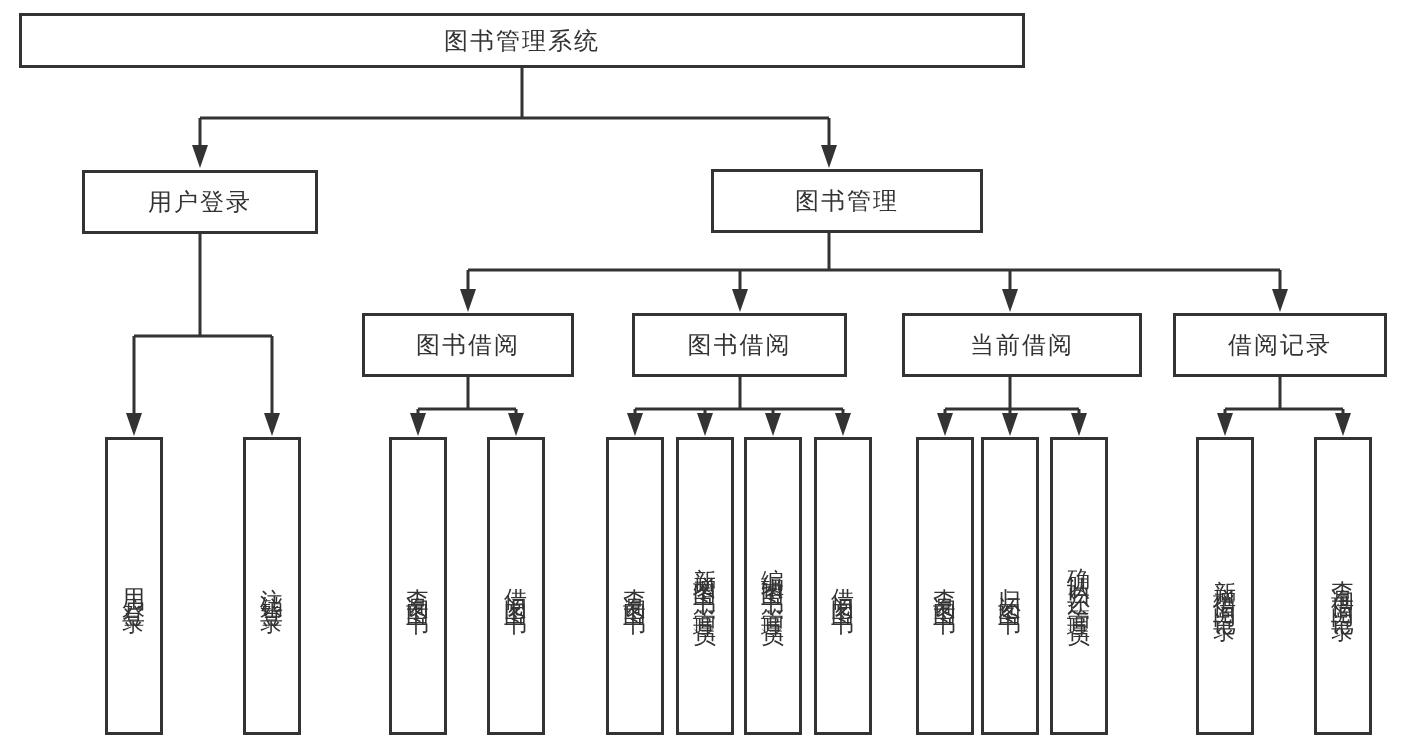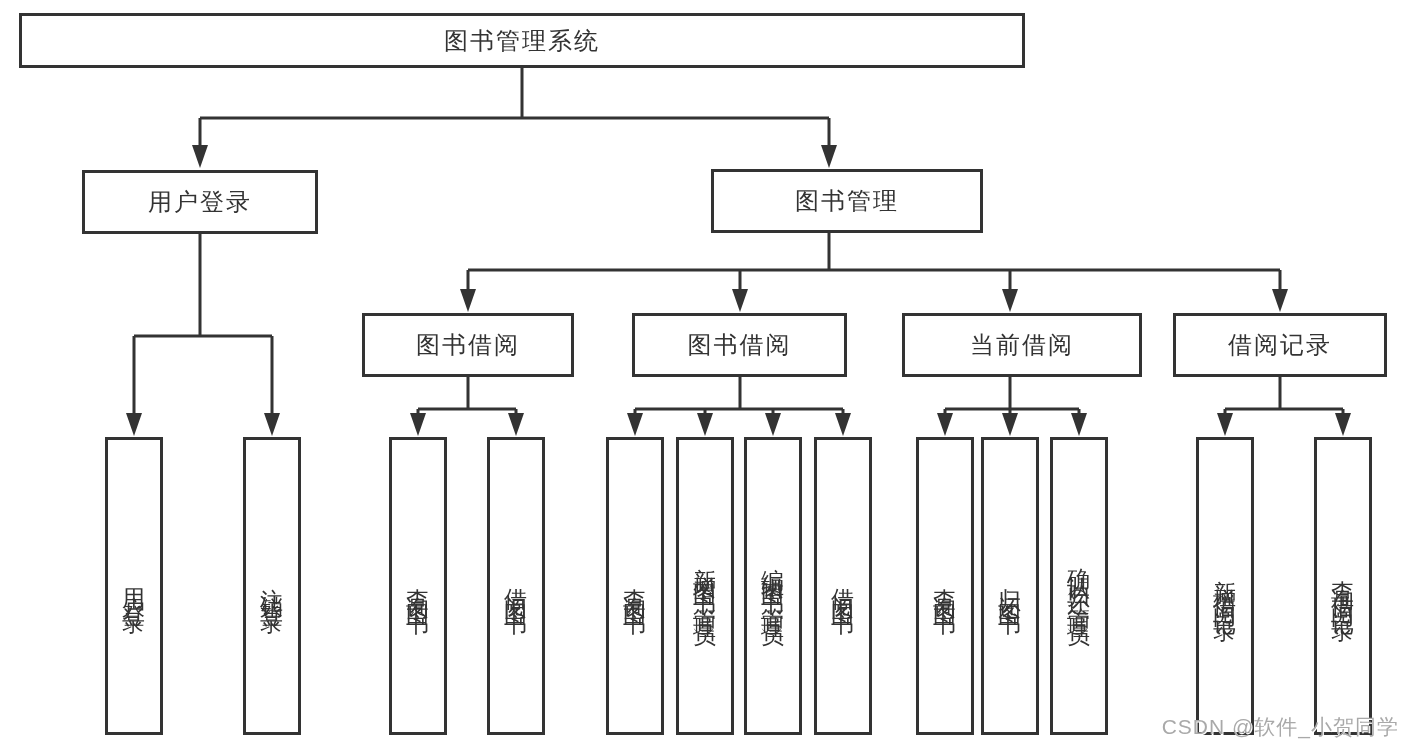--- a/index.html
+++ b/index.html
@@ -127,15 +127,14 @@
   <div class="box vbox" style="left:744px;">编辑图书（管理员）</div>
   <div class="box vbox" style="left:814px;">借阅图书</div>
 
   <div class="box vbox" style="left:916px;">查询图书</div>
   <div class="box vbox" style="left:981px;">归还图书</div>
   <div class="box vbox" style="left:1050px;">确认归还（管理员）</div>
 
   <div class="box vbox" style="left:1196px;">新增借阅记录</div>
   <div class="box vbox" style="left:1314px;">查询借阅记录</div>
 
-  <div class="watermark">CSDN @软件_小贺同学</div>
 
 </div>
 
 </body></html>

